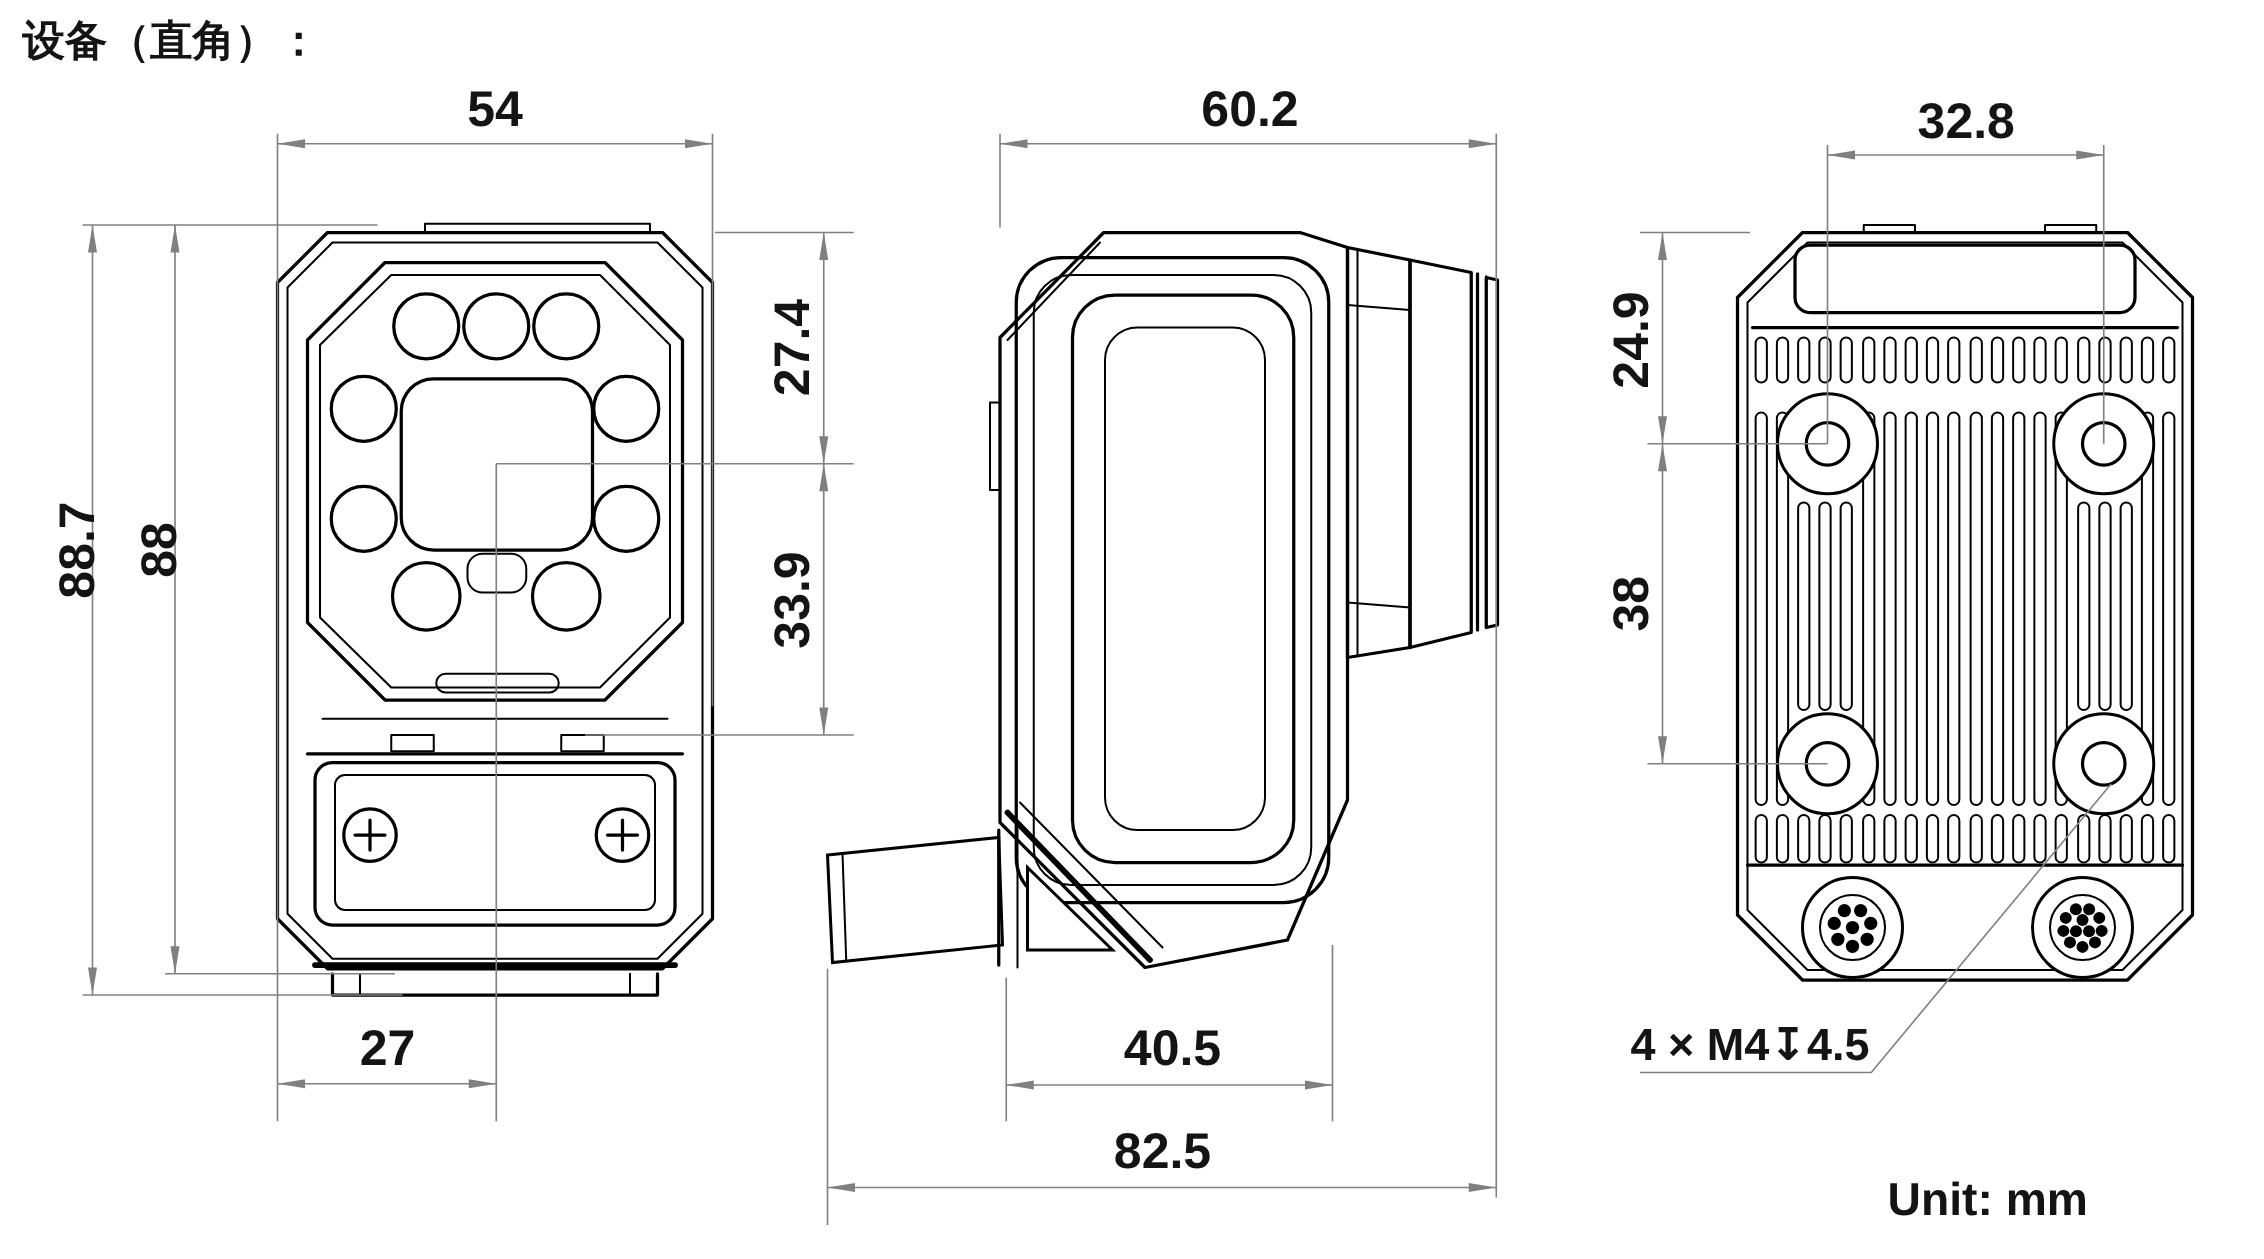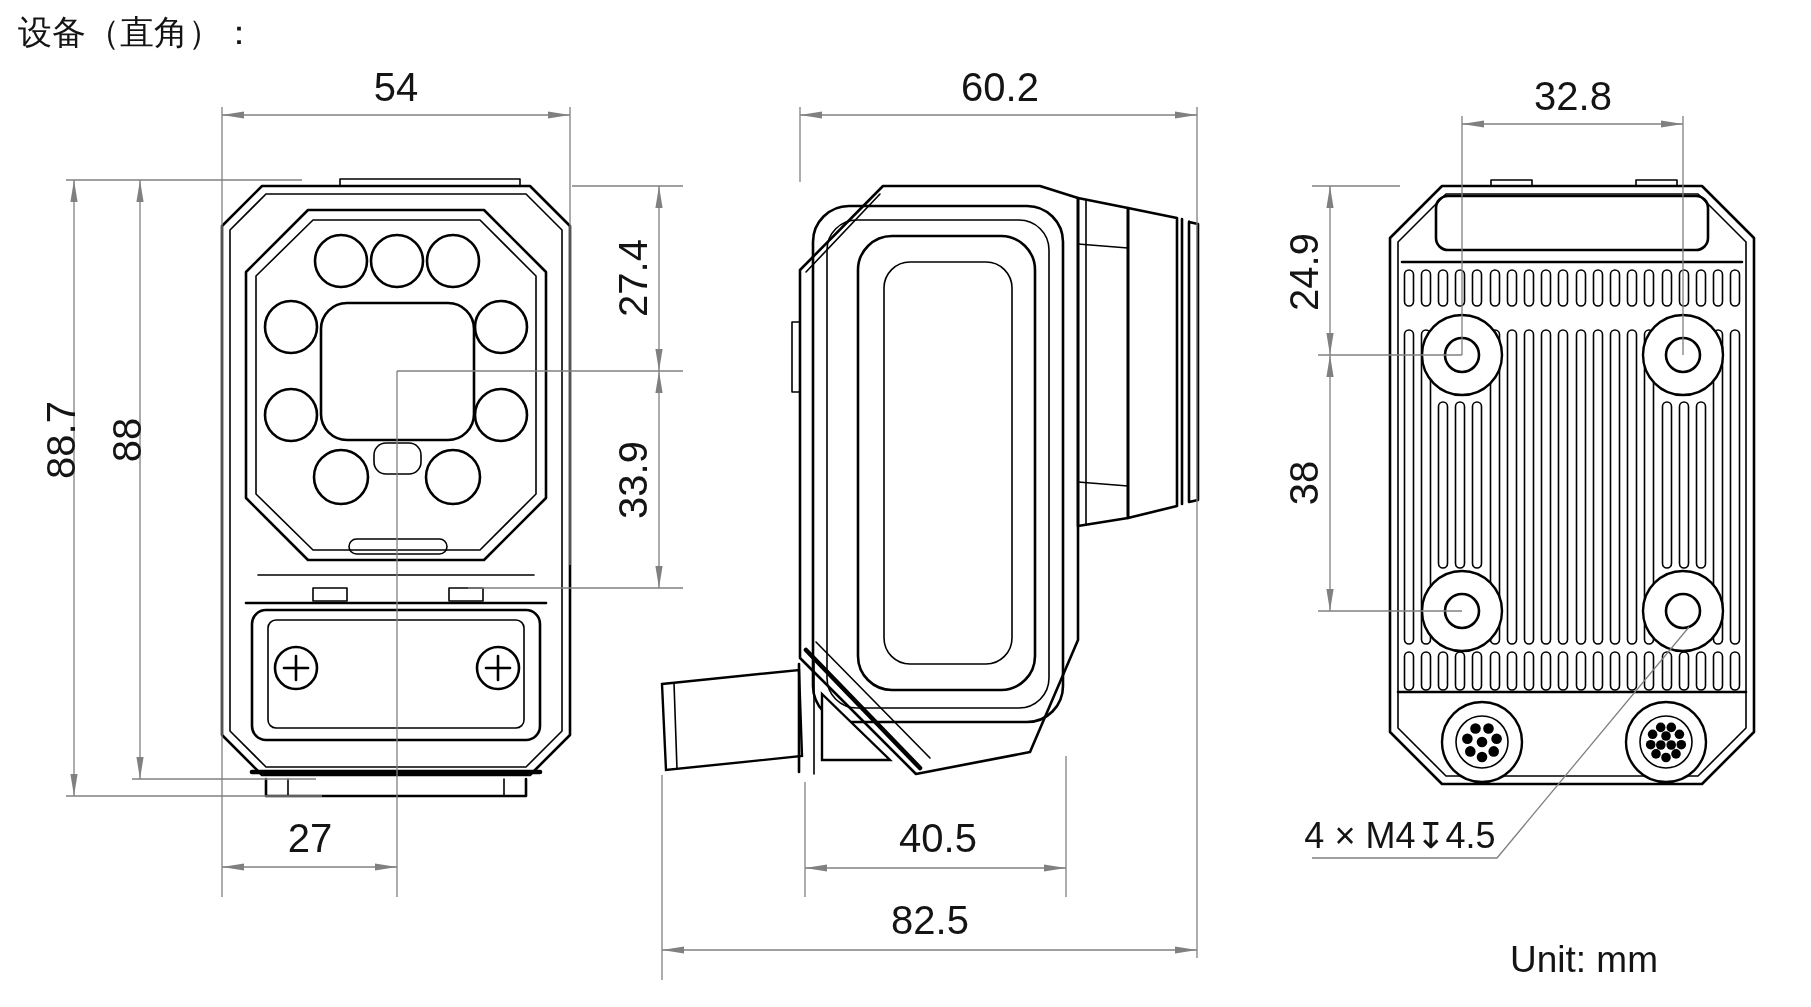--- a/index.html
+++ b/index.html
@@ -1,16 +1,16 @@
 <!DOCTYPE html>
 <html><head>
 <meta charset="utf-8">
 <style>
   html,body{margin:0;padding:0;background:#ffffff;}
-  .stage{width:1811px;height:1007px;position:relative;background:#fff;overflow:hidden;}
+  .stage{width:1811px;height:1007px;position:relative;background:#fff;overflow:hidden;font-weight:bold;}
   svg{display:block;}
   .dev{fill:none;stroke:#000;stroke-width:2.6;stroke-linejoin:round;stroke-linecap:round;}
   .dev2{fill:none;stroke:#000;stroke-width:1.6;stroke-linejoin:round;stroke-linecap:round;}
   .devT{fill:none;stroke:#000;stroke-width:4.6;stroke-linejoin:round;stroke-linecap:round;}
   .wfill{fill:#fff;stroke:#000;stroke-width:2.4;}
   .pin{fill:#000;stroke:none;}
   .dim{fill:none;stroke:#808080;stroke-width:1.3;}
   .dimA{marker-start:url(#arr);marker-end:url(#arr);}
   .dtxt{fill:#141414;font-family:"Liberation Sans","DejaVu Sans",sans-serif;font-size:40px;text-anchor:middle;}
   .dtxt-s{fill:#141414;font-family:"Liberation Sans","DejaVu Sans",sans-serif;font-size:36px;text-anchor:middle;}

